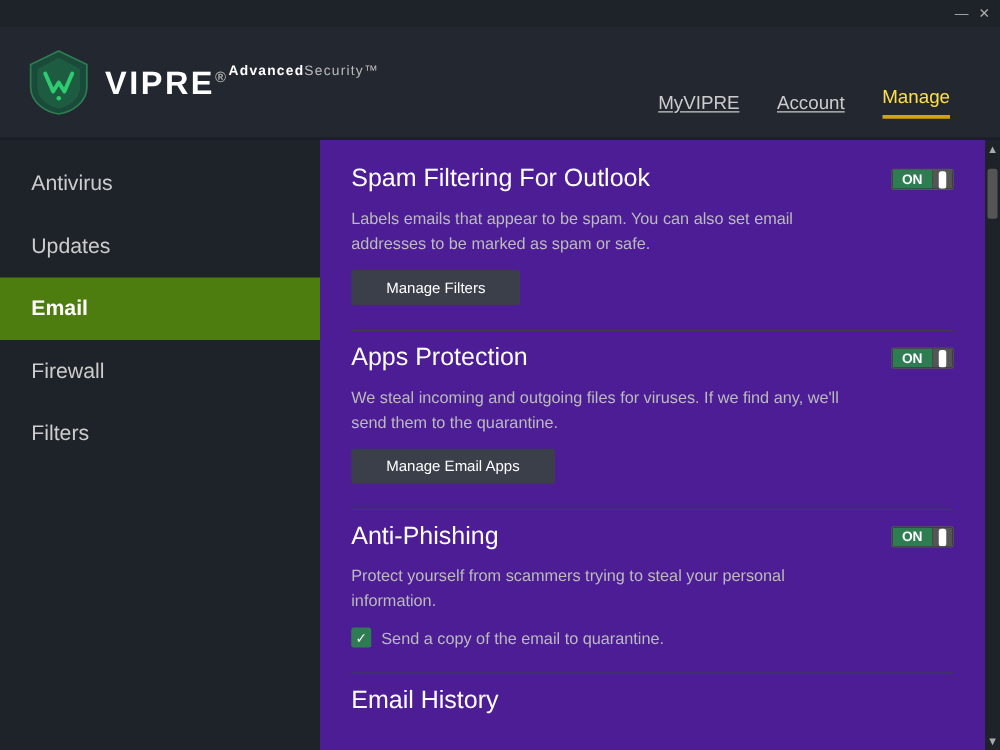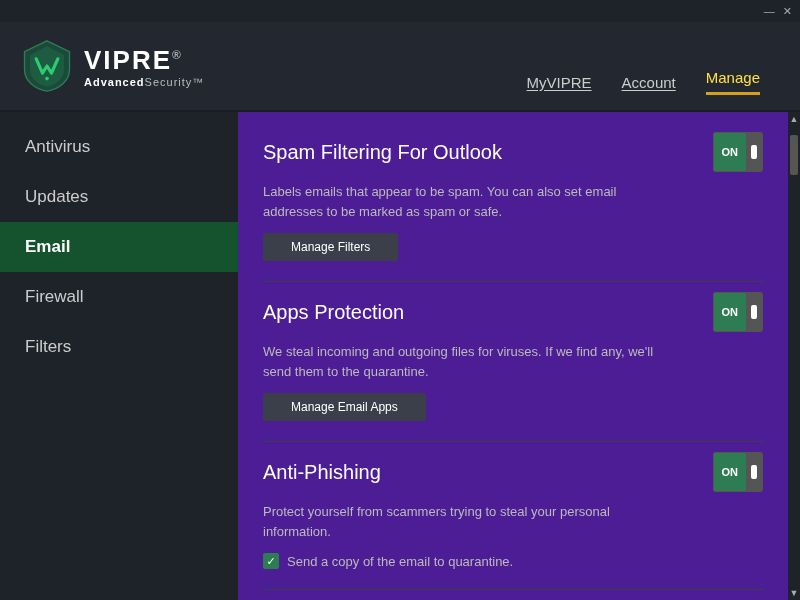--- a/index.html
+++ b/index.html
@@ -45,21 +45,21 @@
       align-items: center;
       gap: 10px;
       flex: 1;
     }
     .logo-icon {
       width: 54px;
       height: 54px;
     }
     .logo-text {
       display: flex;
-      flex-direction: column;
+      flex-direction: row;
     }
     .logo-vipre {
       font-size: 26px;
       font-weight: bold;
       color: #fff;
       letter-spacing: 2px;
     }
     .logo-vipre span {
       color: #fff;
     }
@@ -94,33 +94,33 @@
     }
 
     
     .layout {
       display: flex;
       height: calc(600px - 22px - 90px);
     }
 
     
     .sidebar {
-      width: 238px;
+      width: 256px;
       background: #1e2229;
       padding-top: 10px;
       flex-shrink: 0;
     }
     .sidebar-item {
       padding: 15px 25px;
       font-size: 17px;
       color: #ccc;
       cursor: pointer;
     }
     .sidebar-item.active {
-      background: #14532d;
+      background: #4d7c0f;
       color: #fff;
       font-weight: bold;
     }
 
     
     .main {
       flex: 1;
       background: #4c1d95;
       overflow-y: auto;
       padding: 20px 25px;
@@ -152,21 +152,21 @@
       align-items: center;
       gap: 5px;
     }
     .toggle {
       display: flex;
       align-items: flex-start;
       background: #1a1d23;
       border: 1px solid #555;
       border-radius: 2px;
       overflow: hidden;
-      height: 40px;
+      height: 17px;
     }
     .toggle-label {
       background: #2e7d52;
       color: #fff;
       font-size: 11px;
       font-weight: bold;
       padding: 0 8px;
       height: 100%;
       display: flex;
       align-items: center;

